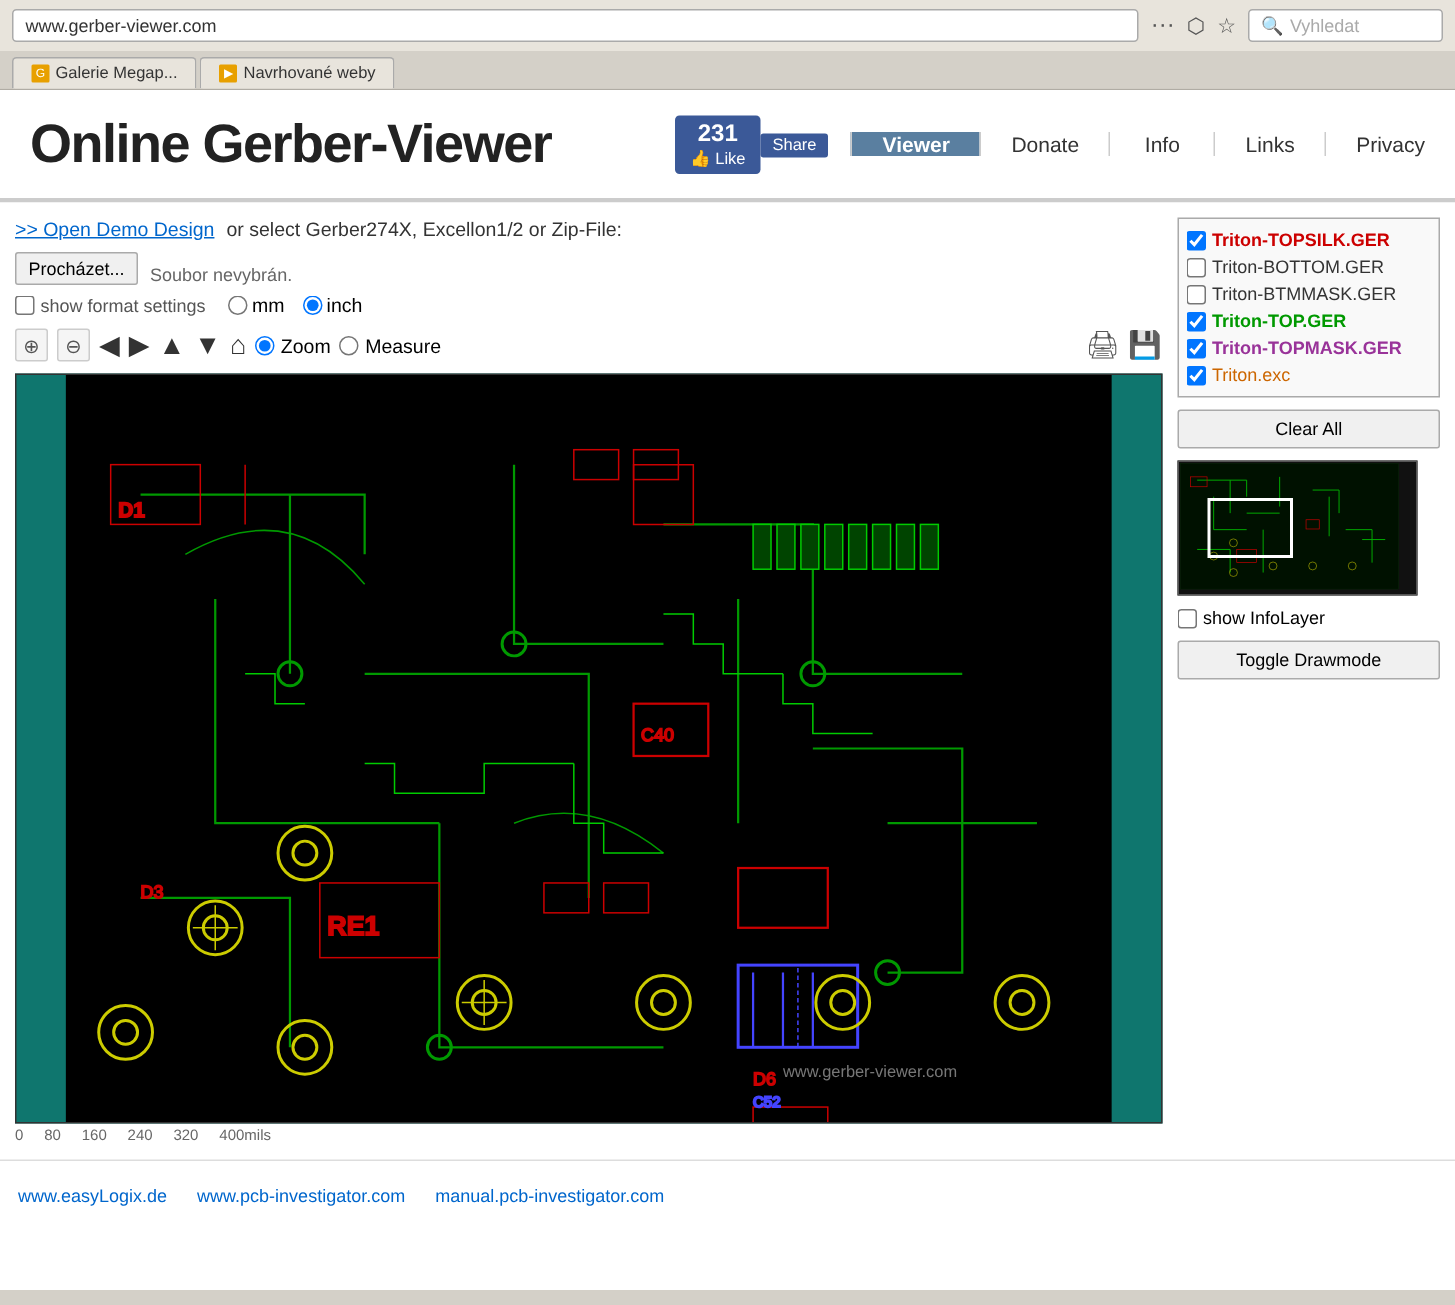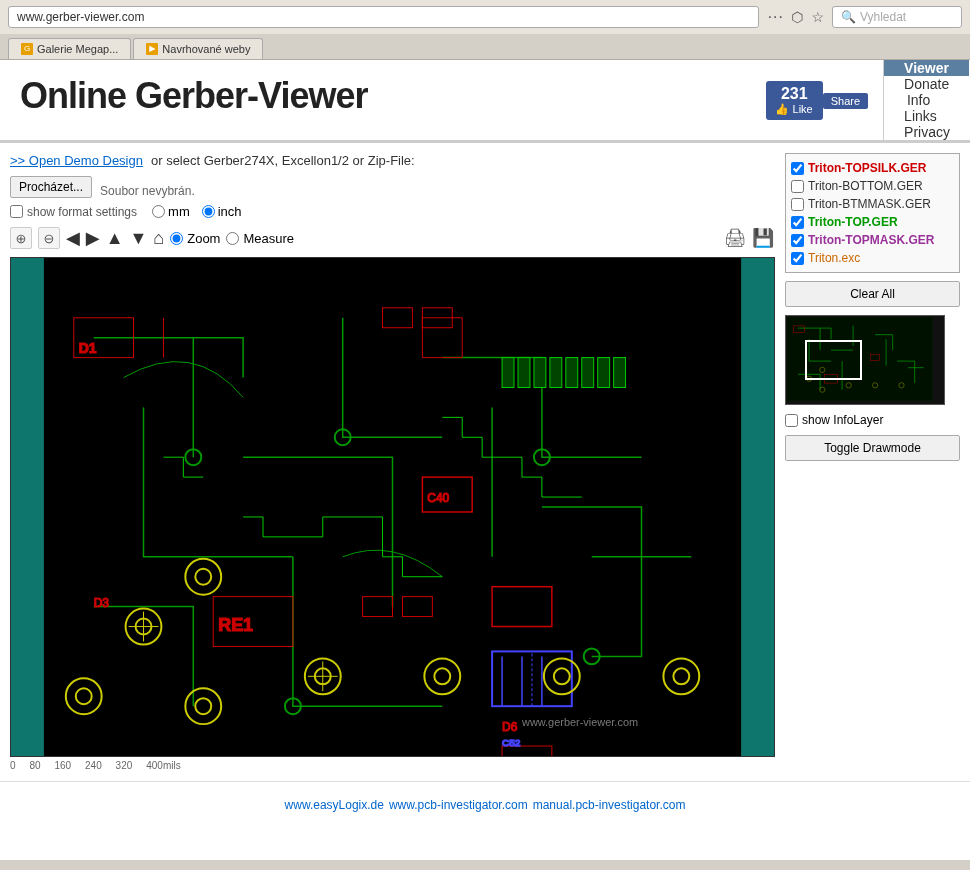--- a/index.html
+++ b/index.html
@@ -21,21 +21,21 @@
     .page-wrapper { background: white; min-height: 800px; }
 
     
     .header { display: flex; align-items: stretch; border-bottom: 3px solid #ccc; padding: 0; background: white; }
     .header-logo { padding: 15px 20px; flex: 1; }
     .header-logo h1 { font-size: 36px; font-weight: bold; color: #222; letter-spacing: -1px; font-family: Arial, sans-serif; }
     .header-social { display: flex; align-items: center; justify-content: center; padding: 10px 15px; }
     .fb-like-box { background: #3b5998; color: white; text-align: center; padding: 4px 10px; font-size: 11px; border-radius: 3px; }
     .fb-like-count { font-size: 16px; font-weight: bold; }
     .fb-share { background: #3b5998; color: white; font-size: 11px; padding: 2px 8px; margin-top: 2px; border-radius: 2px; }
-    .header-nav { display: flex; align-items: flex-start; flex-direction: column; }
+    .header-nav { display: flex; align-items: center; }
     .nav-item { display: flex; align-items: center; justify-content: center; padding: 0 20px; font-size: 14px; cursor: pointer; color: #333; border-left: 1px solid #ccc; font-weight: normal; min-width: 70px; }
     .nav-item.active { background: #5a7fa0; color: white; font-weight: bold; }
 
     
     .main-content { display: flex; padding: 10px; gap: 10px; background: white; }
     .viewer-section { flex: 1; }
     .sidebar { width: 175px; flex-shrink: 0; }
 
     
     .toolbar { display: flex; align-items: center; gap: 8px; margin-bottom: 8px; flex-wrap: wrap; }
@@ -81,21 +81,21 @@
     
     .minimap { background: #111; border: 1px solid #555; width: 160px; height: 90px; position: relative; overflow: hidden; margin-bottom: 8px; }
 
     
     .info-layer-row { display: flex; align-items: center; gap: 4px; font-size: 12px; margin-bottom: 8px; }
     .info-layer-row input { cursor: pointer; }
     .toggle-btn { display: block; width: 100%; background: #f0f0f0; border: 1px solid #aaa; padding: 5px; cursor: pointer; font-size: 12px; text-align: center; border-radius: 2px; }
 
     
     .footer { background: white; border-top: 1px solid #ddd; text-align: center; padding: 12px; font-size: 12px; color: #555; }
-    .footer-links { display: flex; justify-content: center; gap: 5px; margin-top: 4px; }
+    .footer-links { display: flex; justify-content: flex-start; gap: 20px; margin-top: 4px; }
     .footer-link { color: #0066cc; text-decoration: none; font-size: 12px; }
   </style>
 </head>
 <body>
 
 <div class="browser-chrome">
   <div class="browser-toolbar">
     <div class="browser-url-bar">
       <span>www.gerber-viewer.com</span>
     </div>

